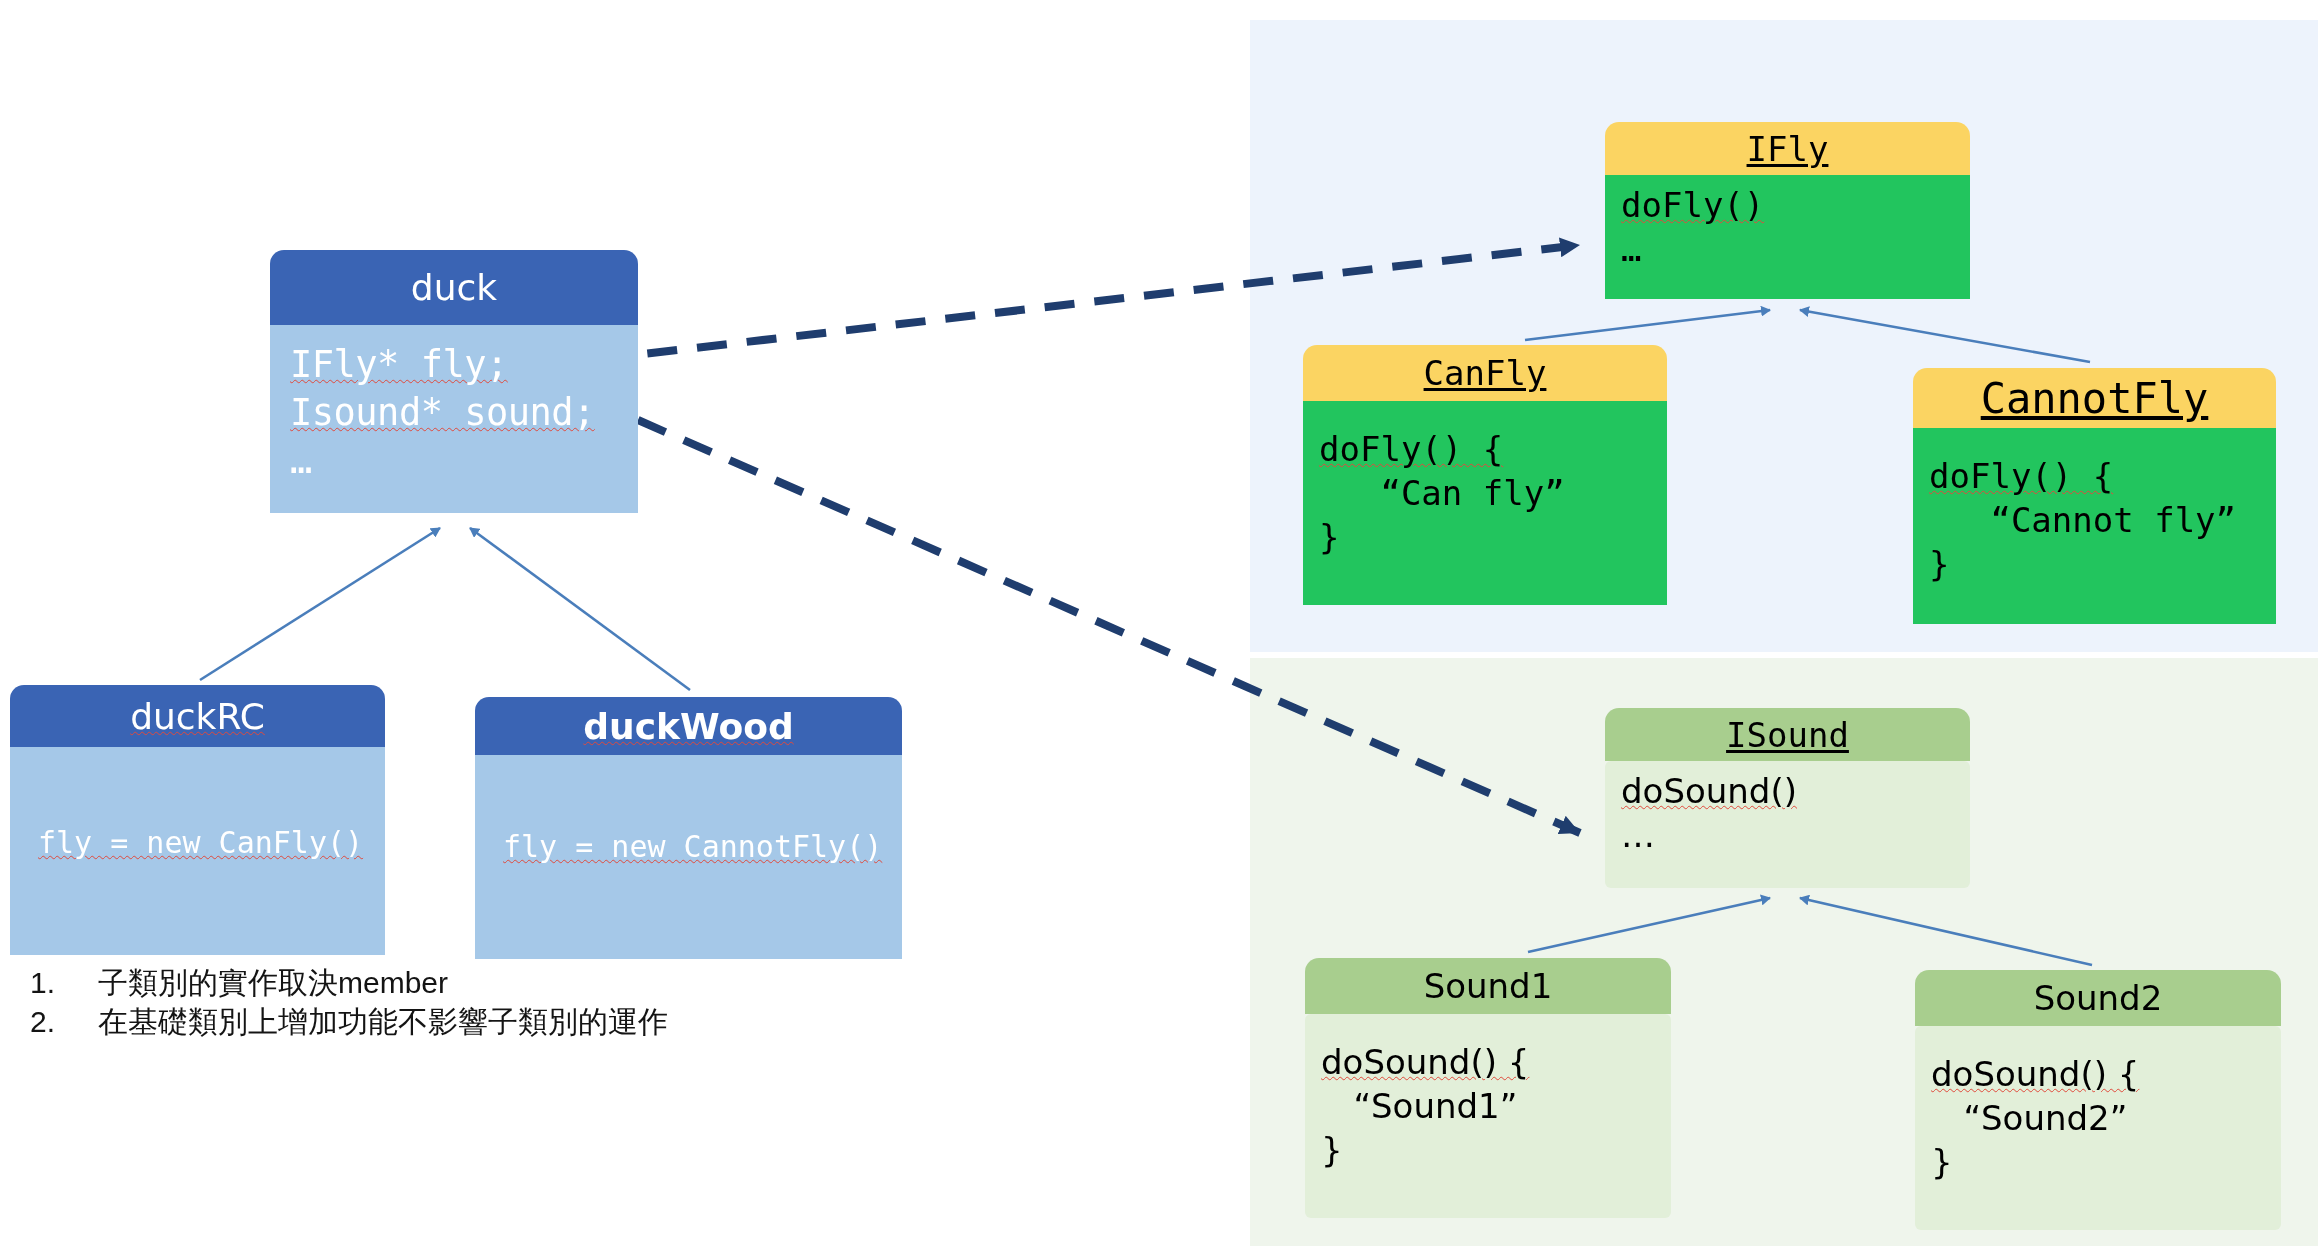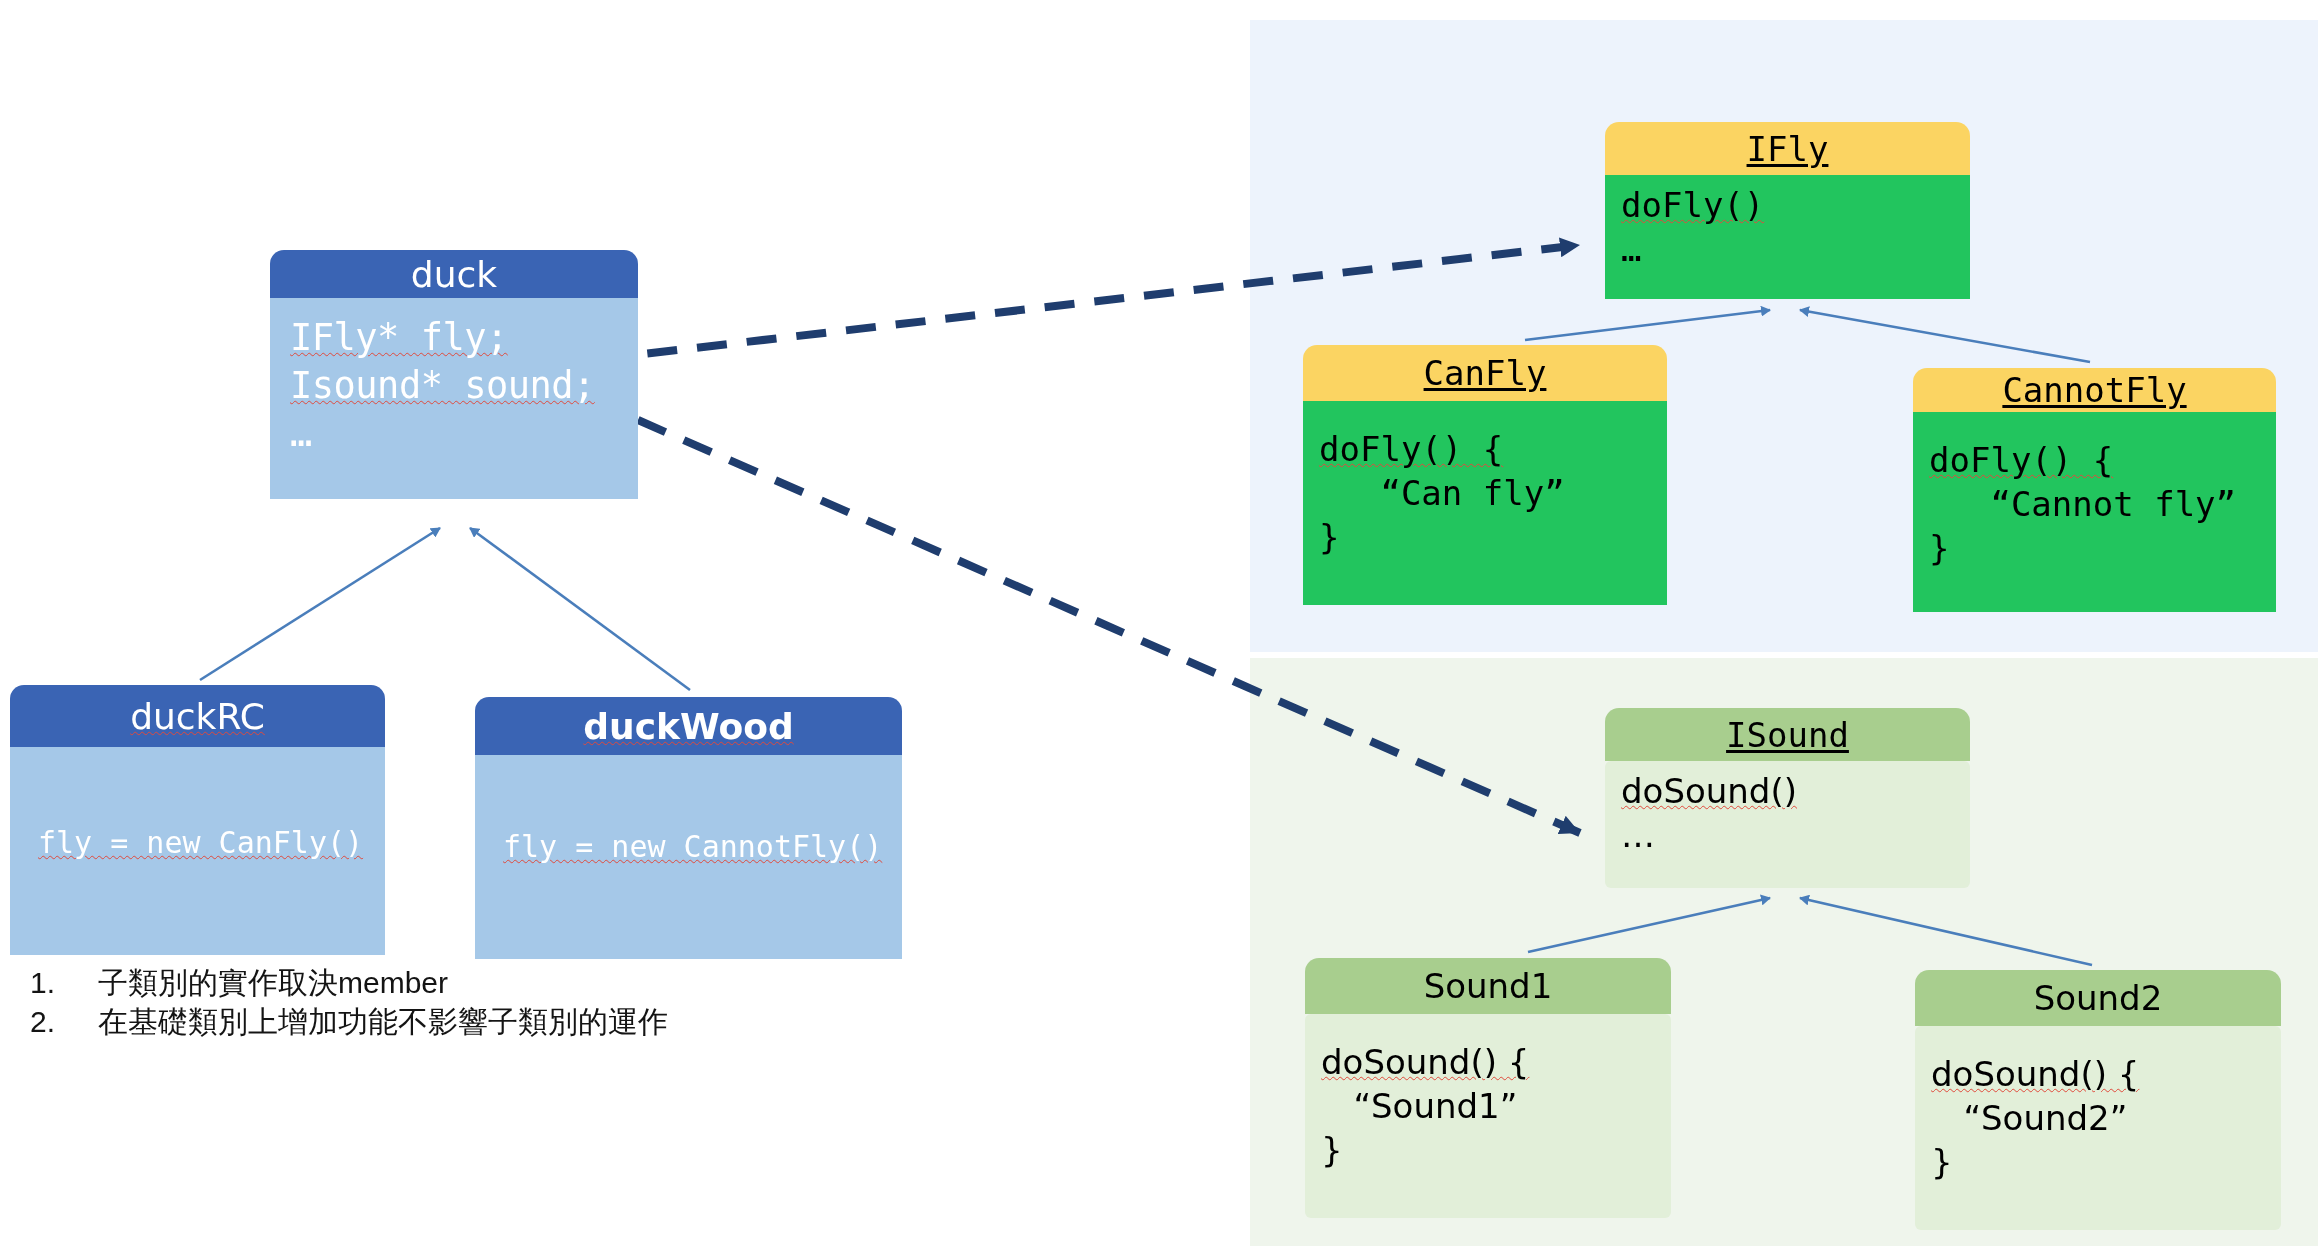--- a/index.html
+++ b/index.html
@@ -57,41 +57,41 @@
     text-decoration-thickness:1px;
     text-underline-offset:2px;
   }
   .uline { text-decoration: underline; text-underline-offset:3px; }
 
   .mono { font-family:"DejaVu Sans Mono","Liberation Mono",monospace; }
   .sans { font-family:"DejaVu Sans","Liberation Sans",sans-serif; }
 
   
   #box-duck { left:270px; top:250px; width:368px; height:263px; }
-  #box-duck .hdr  { height:48px; font-size:36px; }
+  #box-duck .hdr  { height:75px; font-size:36px; }
   #box-duck .body { height:201px; font-size:37px; padding:16px 0 0 20px; letter-spacing:-0.5px; }
 
   #box-duckrc { left:10px; top:685px; width:375px; height:270px; }
   #box-duckrc .hdr  { height:62px; font-size:36px; }
   #box-duckrc .body { height:208px; font-size:30px; padding:76px 0 0 28px; }
 
   #box-duckwood { left:475px; top:697px; width:427px; height:262px; }
   #box-duckwood .hdr  { height:58px; font-size:36px;font-weight:bold; }
   #box-duckwood .body { height:204px; font-size:30px; padding:72px 0 0 28px; }
 
   #box-ifly { left:1605px; top:122px; width:365px; height:177px; }
   #box-ifly .hdr  { height:53px; font-size:34px; }
   #box-ifly .body { height:124px; font-size:34px; padding:8px 0 0 16px; }
 
   #box-canfly { left:1303px; top:345px; width:364px; height:260px; }
   #box-canfly .hdr  { height:56px; font-size:34px; }
   #box-canfly .body { height:204px; font-size:34px; padding:26px 0 0 16px; }
 
   #box-cannotfly { left:1913px; top:368px; width:363px; height:256px; }
-  #box-cannotfly .hdr  { height:44px; font-size:34px; }
+  #box-cannotfly .hdr  { height:60px; font-size:42px; }
   #box-cannotfly .body { height:200px; font-size:34px; padding:26px 0 0 16px; }
 
   #box-isound { left:1605px; top:708px; width:365px; height:180px; }
   #box-isound .hdr  { height:53px; font-size:34px; }
   #box-isound .body { height:127px; font-size:34px; padding:8px 0 0 16px; }
 
   #box-sound1 { left:1305px; top:958px; width:366px; height:260px; }
   #box-sound1 .hdr  { height:56px; font-size:34px; }
   #box-sound1 .body { height:204px; font-size:34px; padding:26px 0 0 16px; }
 

